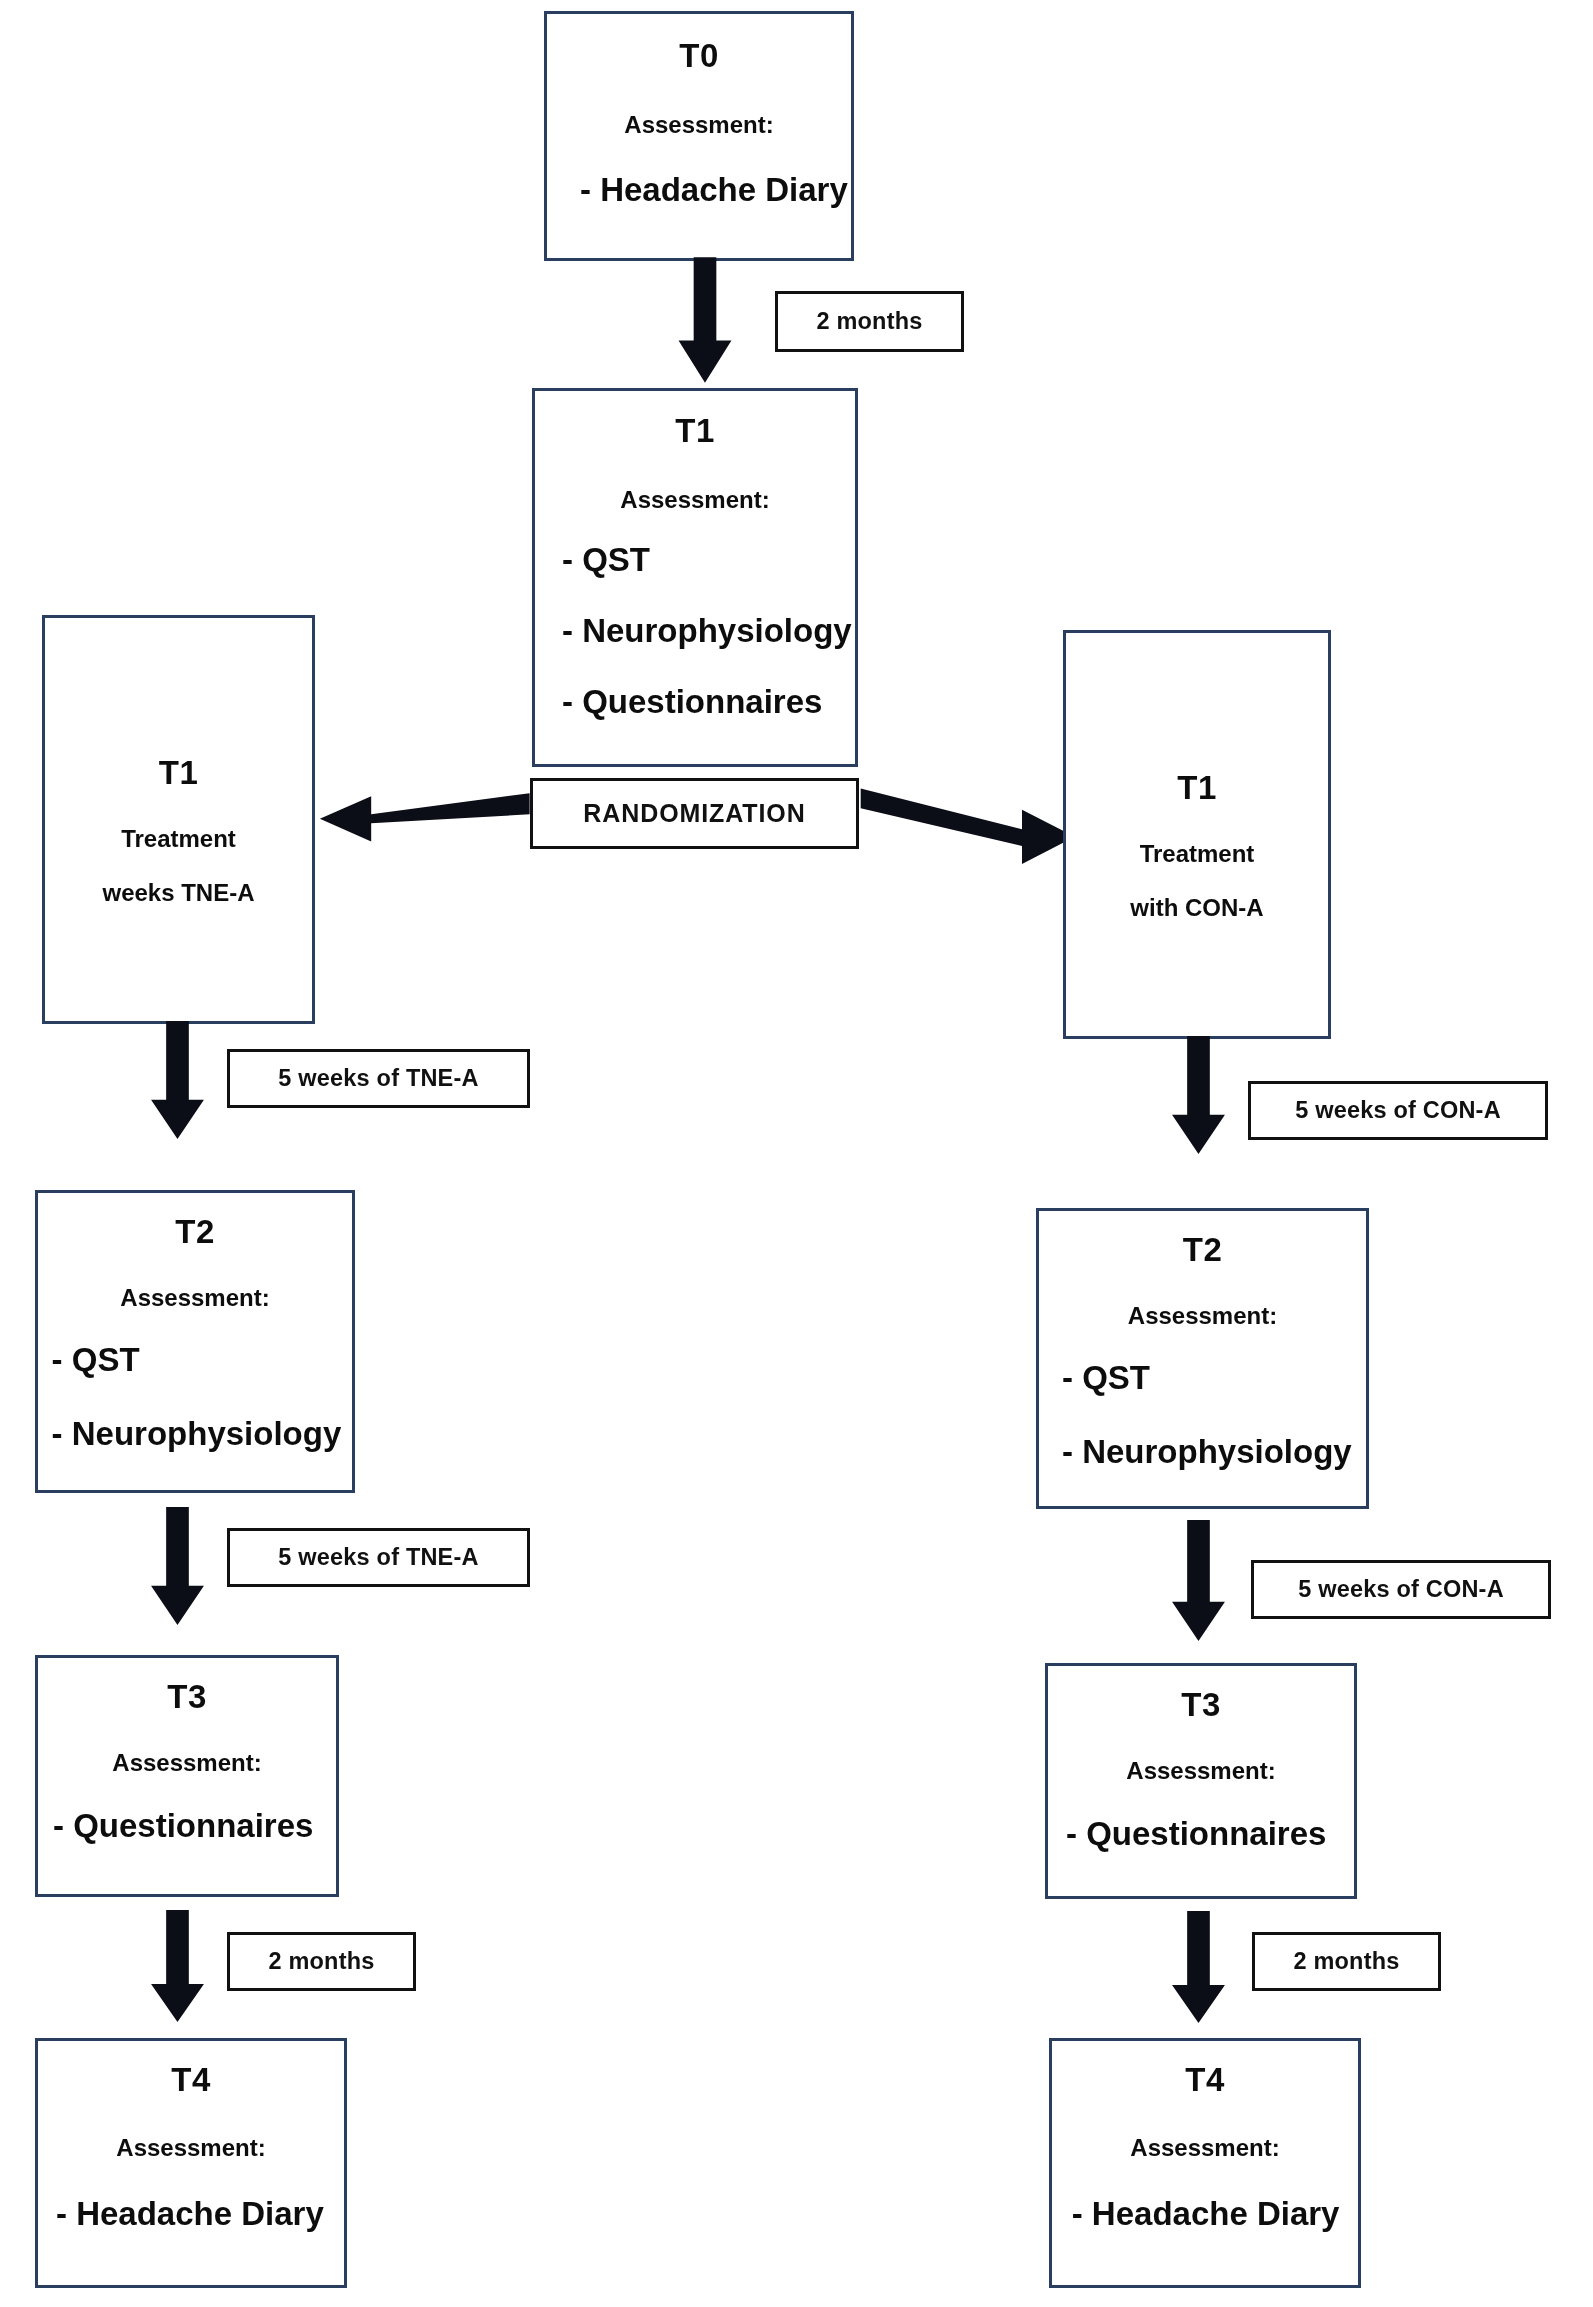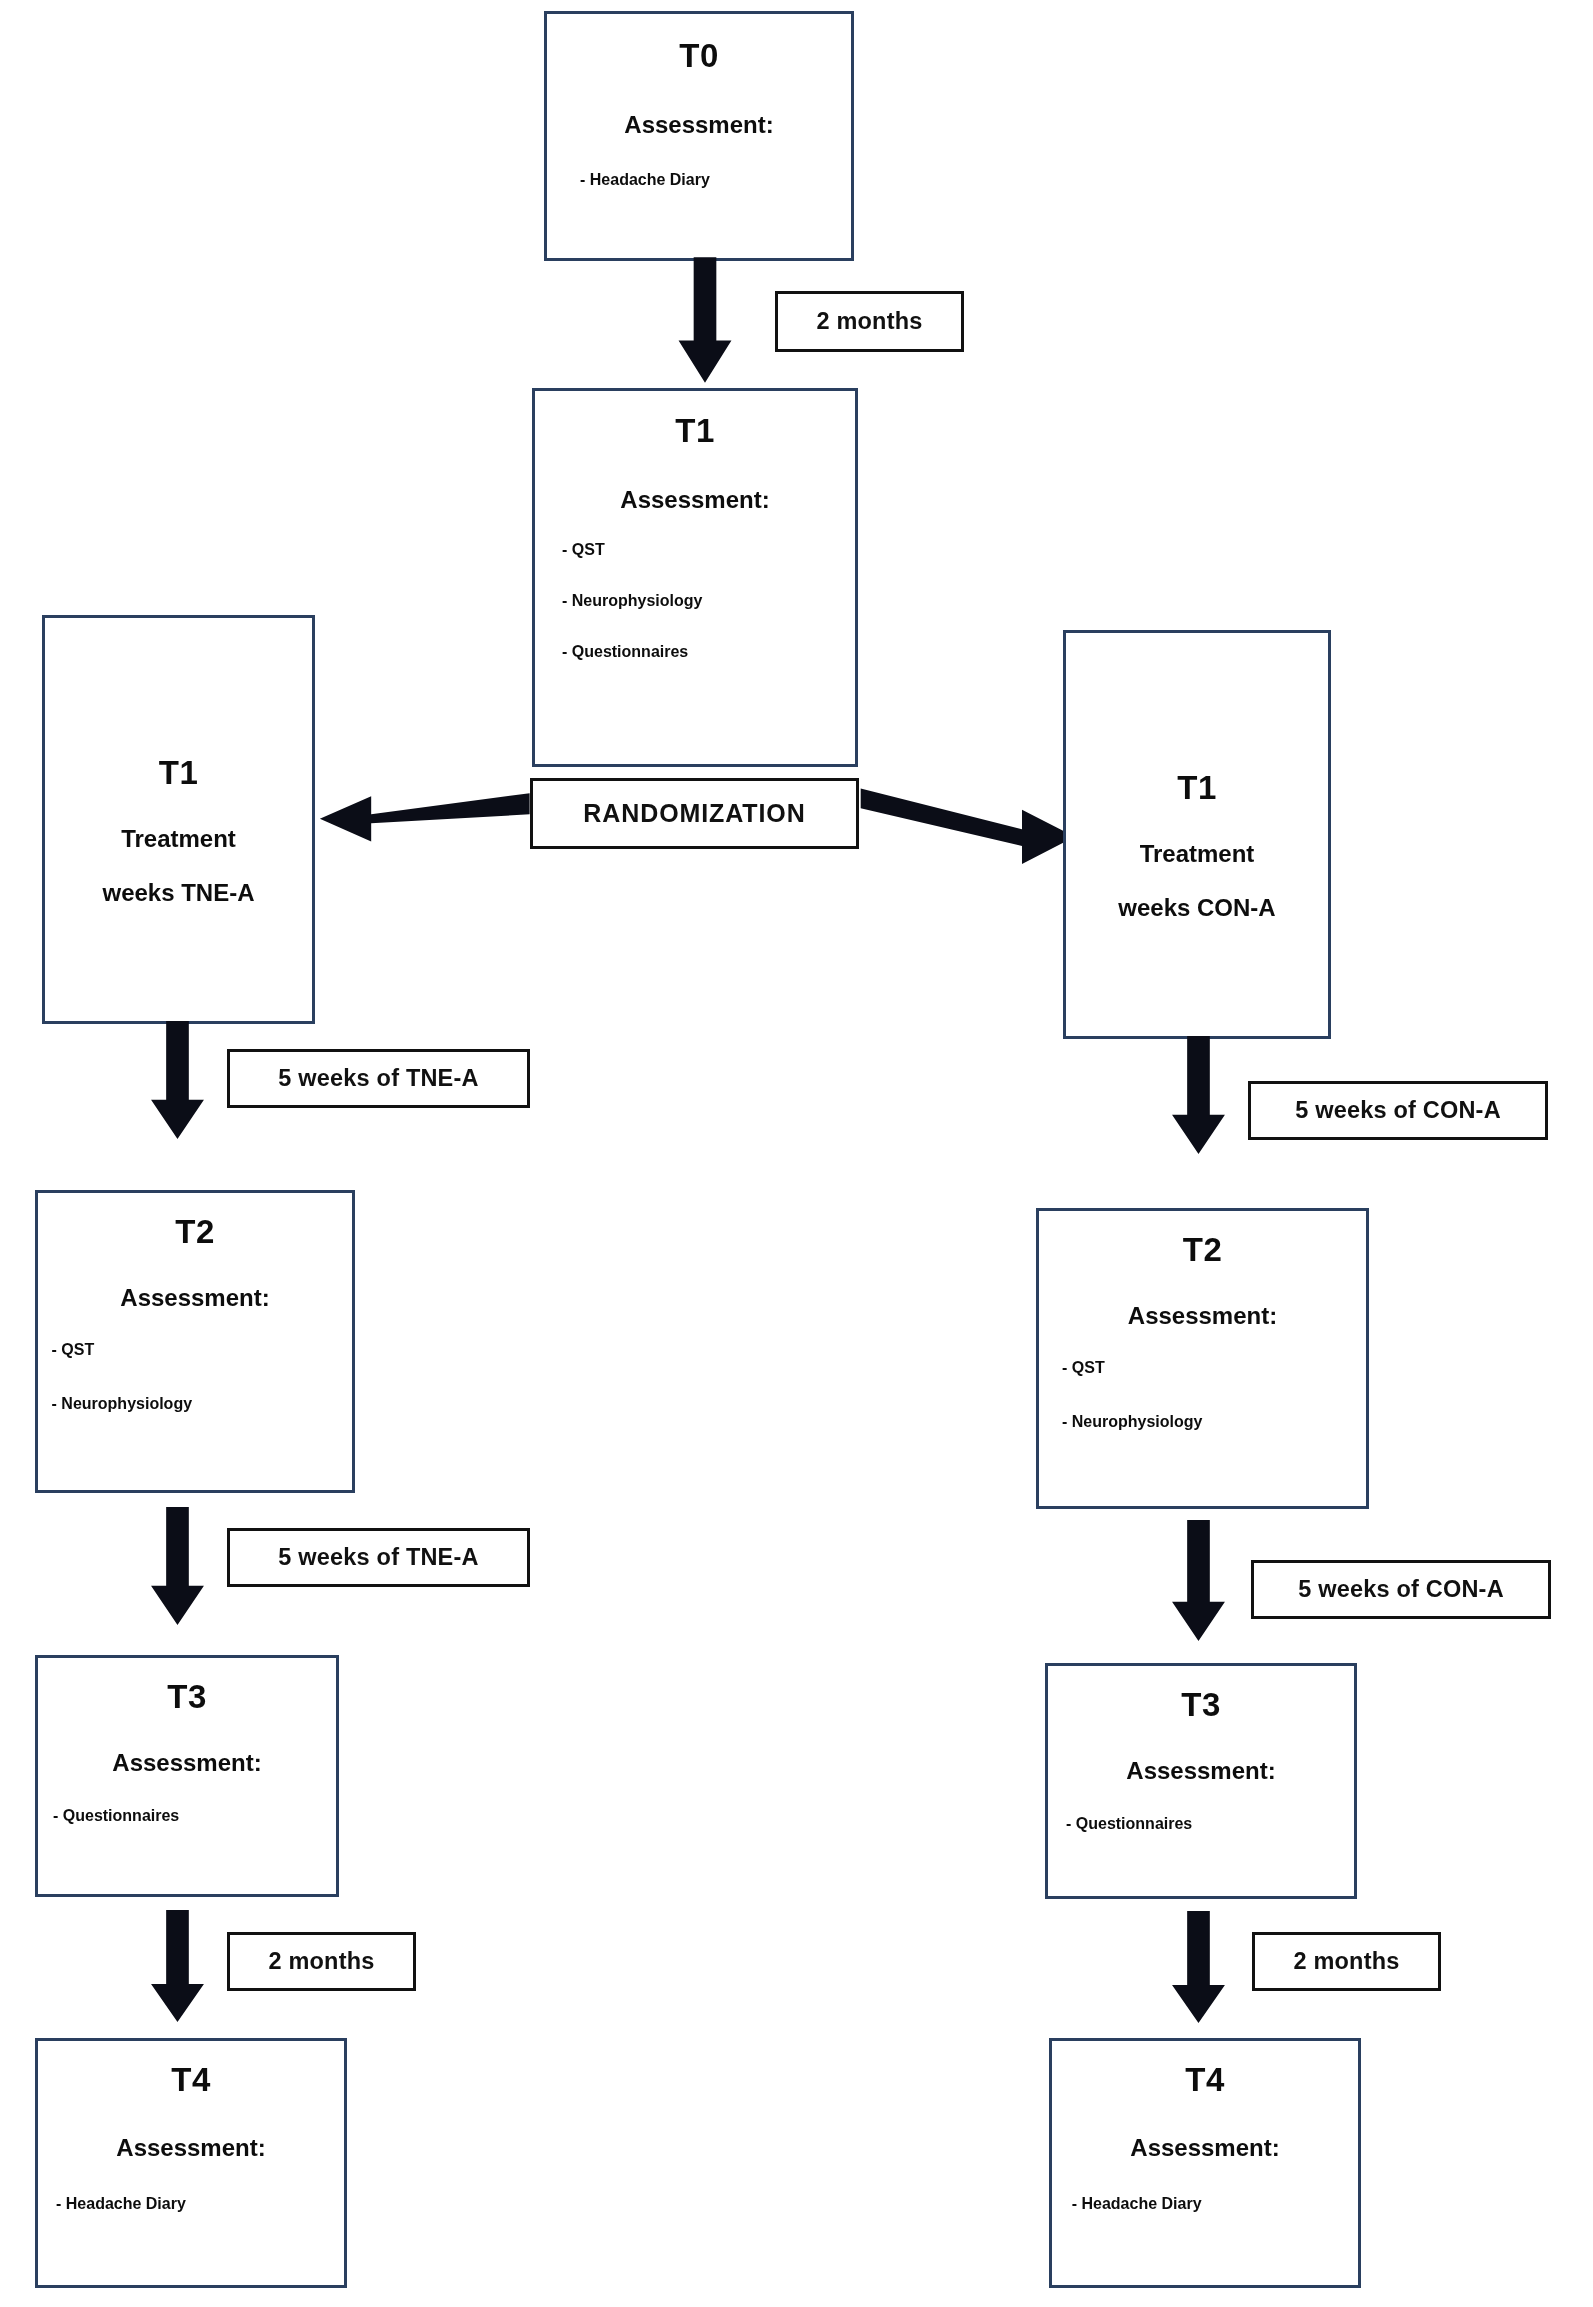--- a/index.html
+++ b/index.html
@@ -29,21 +29,21 @@
   .node .assess{
     font-size:24px;font-weight:700;text-align:center;width:100%;
   }
   .node .items{
     width:100%;
     display:flex;flex-direction:column;
     align-items:flex-start;
     box-sizing:border-box;
   }
   .node .it{
-    font-size:16px;font-weight:700;text-align:center;white-space:nowrap;
+    font-size:33px;font-weight:700;text-align:center;white-space:nowrap;
   }
 
   
   .label-box{
     position:absolute;
     box-sizing:border-box;
     background:#ffffff;
     border:3px solid #111111;
     display:flex;align-items:center;justify-content:center;
     font-size:23.5px;font-weight:700;color:#111111;
@@ -154,21 +154,21 @@
     <div class="tl">T4</div>
     <div class="assess" style="margin-top:35px;">Assessment:</div>
     <div class="items" style="padding-left:18px;margin-top:33px;">
       <div class="it">- Headache Diary</div>
     </div>
   </div>
 
   <div class="node" style="left:1063px;top:630px;width:268px;height:409px;padding-top:136px;">
     <div class="tl">T1</div>
     <div class="assess" style="margin-top:33px;">Treatment</div>
-    <div class="assess" style="margin-top:26px;">weeks CON-A</div>
+    <div class="assess" style="margin-top:26px;">with CON-A</div>
   </div>
 
   <div class="arrow" style="left:1166px;top:1036px;">
     <svg width="68" height="121" viewBox="0 0 90 160">
       <polygon points="28,0 58,0 58,104 78,104 43,156 8,104 28,104" fill="#0b0d17"></polygon>
     </svg>
   </div>
 
   <div class="label-box" style="left:1248px;top:1081px;width:300px;height:59px;">5 weeks of CON-A</div>
 

